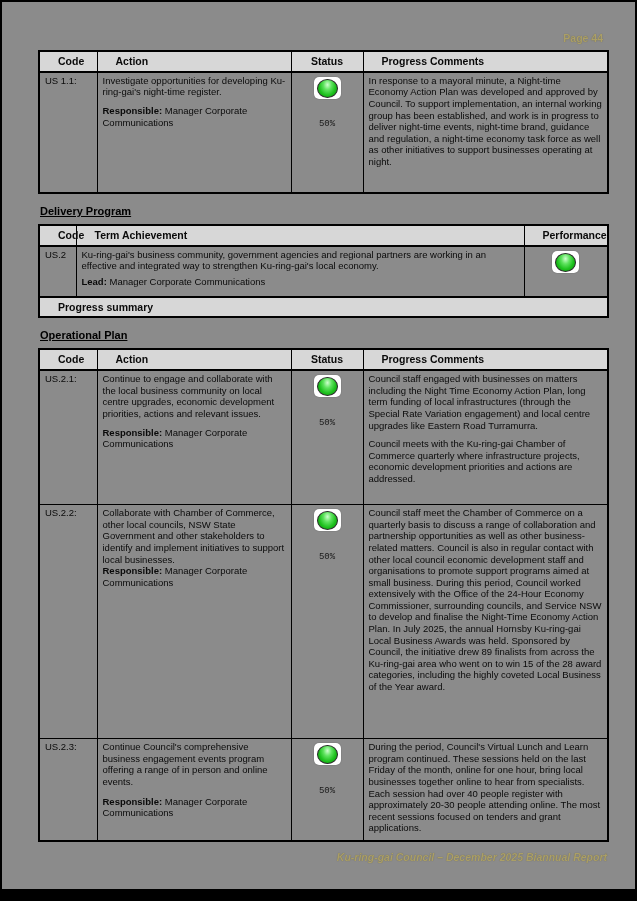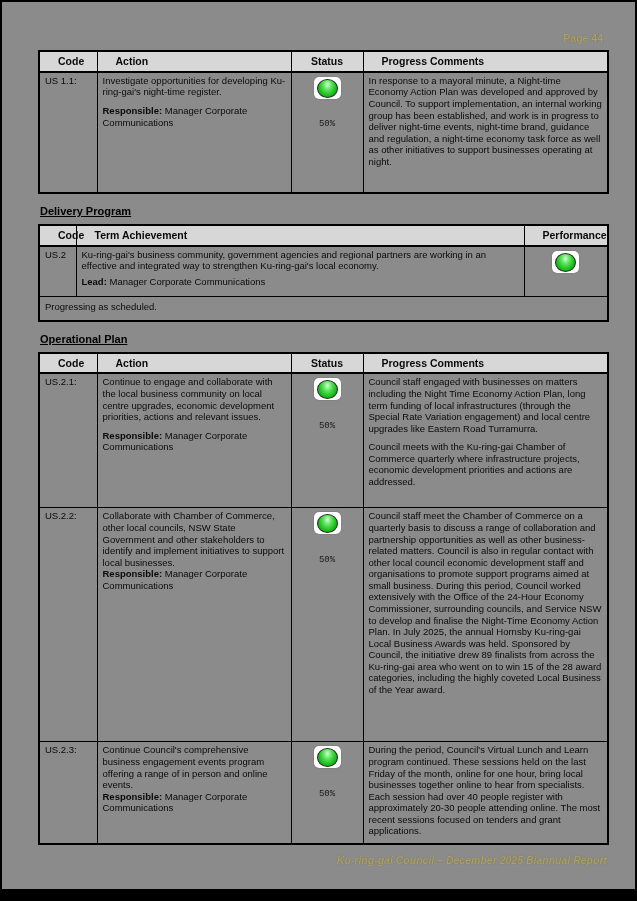--- a/index.html
+++ b/index.html
@@ -107,21 +107,21 @@
         <td style="height:44px">US.2</td>
         <td>
           <p style="margin-bottom:4px">Ku-ring-gai's business community, government agencies and regional partners are working in an effective and integrated way to strengthen Ku-ring-gai's local economy.</p>
           <p><b class="inline-label">Lead:</b> <span>Manager Corporate Communications</span></p>
         </td>
         <td class="status-cell">
           <span class="ball-plate"><span class="ball"></span></span>
         </td>
       </tr>
       <tr>
-        <td colspan="3" style="height:16px;padding-top:4px">Progressing as scheduled.</td>
+        <th class="summary-label" colspan="3">Progress summary</th>
       </tr>
     </tbody>
       </table>
 
     <h2>Operational Plan</h2>
 
     <table>
       <colgroup>
           <col style="width:58px">
           <col style="width:194px">
@@ -163,21 +163,21 @@
           <div class="pct">50%</div>
         </td>
         <td>
           <p>Council staff meet the Chamber of Commerce on a quarterly basis to discuss a range of collaboration and partnership opportunities as well as other business-related matters. Council is also in regular contact with other local council economic development staff and organisations to promote support programs aimed at small business. During this period, Council worked extensively with the Office of the 24-Hour Economy Commissioner, surrounding councils, and Service NSW to develop and finalise the Night-Time Economy Action Plan. In July 2025, the annual Hornsby Ku-ring-gai Local Business Awards was held. Sponsored by Council, the initiative drew 89 finalists from across the Ku-ring-gai area who went on to win 15 of the 28 award categories, including the highly coveted Local Business of the Year award.</p>
         </td>
       </tr>
 
       <tr>
         <td style="height:96px">US.2.3:</td>
         <td>
-          <p style="margin-bottom:0">Continue Council's comprehensive business engagement events program offering a range of in person and online events.</p>
+          <p style="margin-bottom:8px">Continue Council's comprehensive business engagement events program offering a range of in person and online events.</p>
           <p><b class="inline-label">Responsible:</b> <span>Manager Corporate Communications</span></p>
         </td>
         <td class="status-cell">
           <span class="ball-plate"><span class="ball"></span></span>
           <div class="pct">50%</div>
         </td>
         <td>
           <p>During the period, Council's Virtual Lunch and Learn program continued. These sessions held on the last Friday of the month, online for one hour, bring local businesses together online to hear from specialists. Each session had over 40 people register with approximately 20-30 people attending online. The most recent sessions focused on tenders and grant applications.</p>
         </td>
       </tr>

